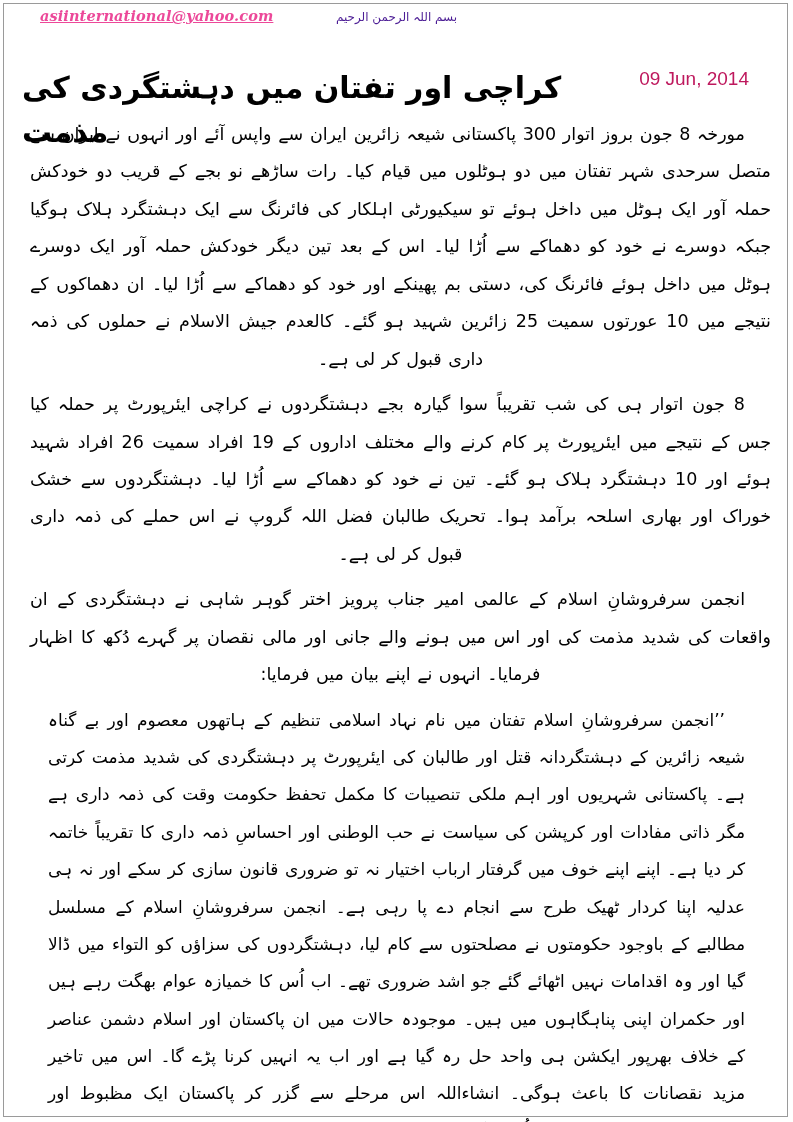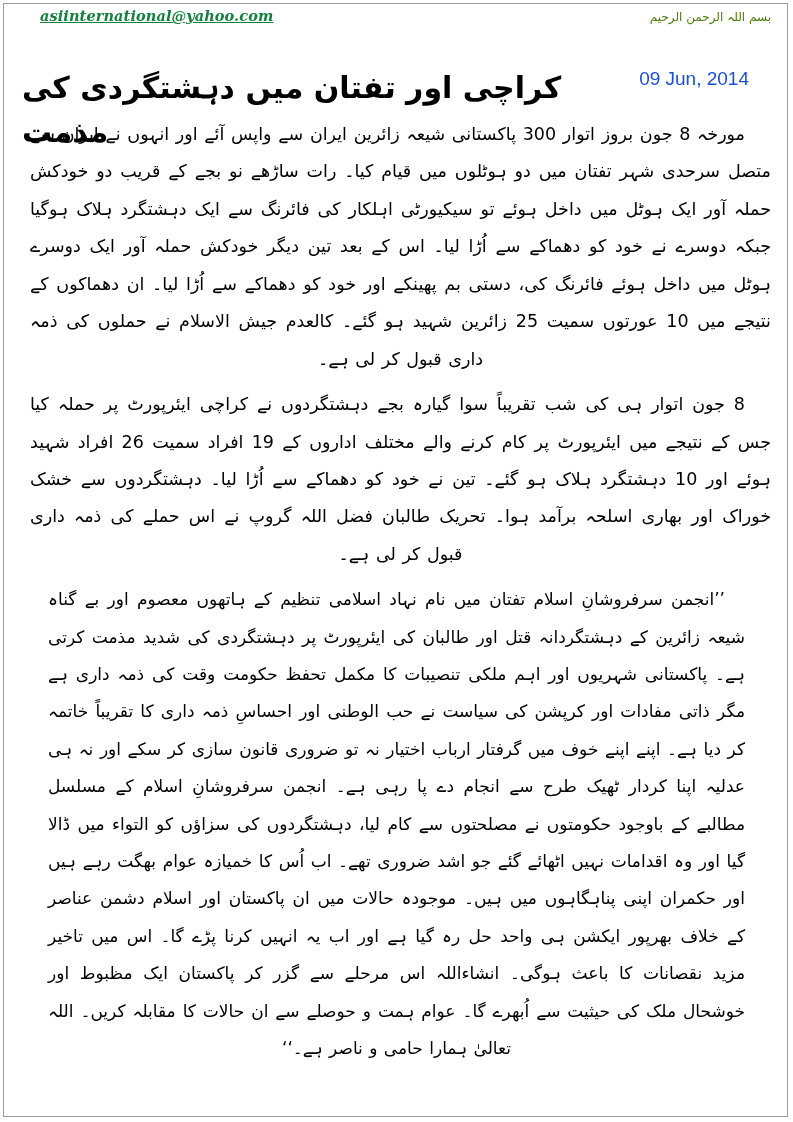--- a/index.html
+++ b/index.html
@@ -28,49 +28,49 @@
   }
 
   
   .header-row{
     position:relative;
     height:30px;
     direction:ltr;
   }
   .hdr-email{
     position:absolute;left:18px;top:1px;
-    color:#15803d;
+    color:#ec4899;
     font-family:"DejaVu Serif","Liberation Serif",serif;
     font-style:italic;font-weight:bold;
     font-size:14.5px;
     letter-spacing:.1px;
     white-space:nowrap;
   }
   .basmala{
     position:absolute;left:0;right:0;top:4px;
-    text-align:right;
+    text-align:center;
     direction:rtl;
     font-family:"DejaVu Sans","Liberation Sans",sans-serif;
     font-size:12px;
-    color:#4d7c0f;
+    color:#4c1d95;
   }
 
   
   .title-row{
     position:relative;
     height:64px;
     margin-top:10px;
   }
   .doc-date{
     position:absolute;
     right:22px;top:22px;
     direction:ltr;
     font-family:"Liberation Sans","DejaVu Sans",sans-serif;
     font-size:19px;
-    color:#1d4ed8;
+    color:#be185d;
     white-space:nowrap;
   }
   .doc-title{
     position:absolute;
     left:0;right:150px;top:0;
     text-align:left;
     direction:rtl;
     font-size:30px;
     font-weight:bold;
     line-height:1.45;
@@ -119,19 +119,20 @@
   </div>
 
   <div class="title-row">
     <div class="doc-date">09 Jun, 2014</div>
     <h1 class="doc-title">کراچی اور تفتان میں دہشتگردی کی مذمت</h1>
   </div>
 
   <div class="body-block">
     <p class="para">مورخہ 8 جون بروز اتوار 300 پاکستانی شیعہ زائرین ایران سے واپس آئے اور انہوں نے ایران سے متصل سرحدی شہر تفتان میں دو ہوٹلوں میں قیام کیا۔ رات ساڑھے نو بجے کے قریب دو خودکش حملہ آور ایک ہوٹل میں داخل ہوئے تو سیکیورٹی اہلکار کی فائرنگ سے ایک دہشتگرد ہلاک ہوگیا جبکہ دوسرے نے خود کو دھماکے سے اُڑا لیا۔ اس کے بعد تین دیگر خودکش حملہ آور ایک دوسرے ہوٹل میں داخل ہوئے فائرنگ کی، دستی بم پھینکے اور خود کو دھماکے سے اُڑا لیا۔ ان دھماکوں کے نتیجے میں 10 عورتوں سمیت 25 زائرین شہید ہو گئے۔ کالعدم جیش الاسلام نے حملوں کی ذمہ داری قبول کر لی ہے۔</p>
     <p class="para">8 جون اتوار ہی کی شب تقریباً سوا گیارہ بجے دہشتگردوں نے کراچی ایئرپورٹ پر حملہ کیا جس کے نتیجے میں ایئرپورٹ پر کام کرنے والے مختلف اداروں کے 19 افراد سمیت 26 افراد شہید ہوئے اور 10 دہشتگرد ہلاک ہو گئے۔ تین نے خود کو دھماکے سے اُڑا لیا۔ دہشتگردوں سے خشک خوراک اور بھاری اسلحہ برآمد ہوا۔ تحریک طالبان فضل اللہ گروپ نے اس حملے کی ذمہ داری قبول کر لی ہے۔</p>
+    <p class="para">انجمن سرفروشانِ اسلام کے عالمی امیر جناب پرویز اختر گوہر شاہی نے دہشتگردی کے ان واقعات کی شدید مذمت کی اور اس میں ہونے والے جانی اور مالی نقصان پر گہرے دُکھ کا اظہار فرمایا۔ انہوں نے اپنے بیان میں فرمایا:</p>
 
     <div class="quote-block">
       <p class="quote">’’انجمن سرفروشانِ اسلام تفتان میں نام نہاد اسلامی تنظیم کے ہاتھوں معصوم اور بے گناہ شیعہ زائرین کے دہشتگردانہ قتل اور طالبان کی ایئرپورٹ پر دہشتگردی کی شدید مذمت کرتی ہے۔ پاکستانی شہریوں اور اہم ملکی تنصیبات کا مکمل تحفظ حکومت وقت کی ذمہ داری ہے مگر ذاتی مفادات اور کرپشن کی سیاست نے حب الوطنی اور احساسِ ذمہ داری کا تقریباً خاتمہ کر دیا ہے۔ اپنے اپنے خوف میں گرفتار ارباب اختیار نہ تو ضروری قانون سازی کر سکے اور نہ ہی عدلیہ اپنا کردار ٹھیک طرح سے انجام دے پا رہی ہے۔ انجمن سرفروشانِ اسلام کے مسلسل مطالبے کے باوجود حکومتوں نے مصلحتوں سے کام لیا، دہشتگردوں کی سزاؤں کو التواء میں ڈالا گیا اور وہ اقدامات نہیں اٹھائے گئے جو اشد ضروری تھے۔ اب اُس کا خمیازہ عوام بھگت رہے ہیں اور حکمران اپنی پناہگاہوں میں ہیں۔ موجودہ حالات میں ان پاکستان اور اسلام دشمن عناصر کے خلاف بھرپور ایکشن ہی واحد حل رہ گیا ہے اور اب یہ انہیں کرنا پڑے گا۔ اس میں تاخیر مزید نقصانات کا باعث ہوگی۔ انشاءاللہ اس مرحلے سے گزر کر پاکستان ایک مظبوط اور خوشحال ملک کی حیثیت سے اُبھرے گا۔ عوام ہمت و حوصلے سے ان حالات کا مقابلہ کریں۔ اللہ تعالیٰ ہمارا حامی و ناصر ہے۔‘‘</p>
     </div>
   </div>
 
 </div>
 
 </body></html>

